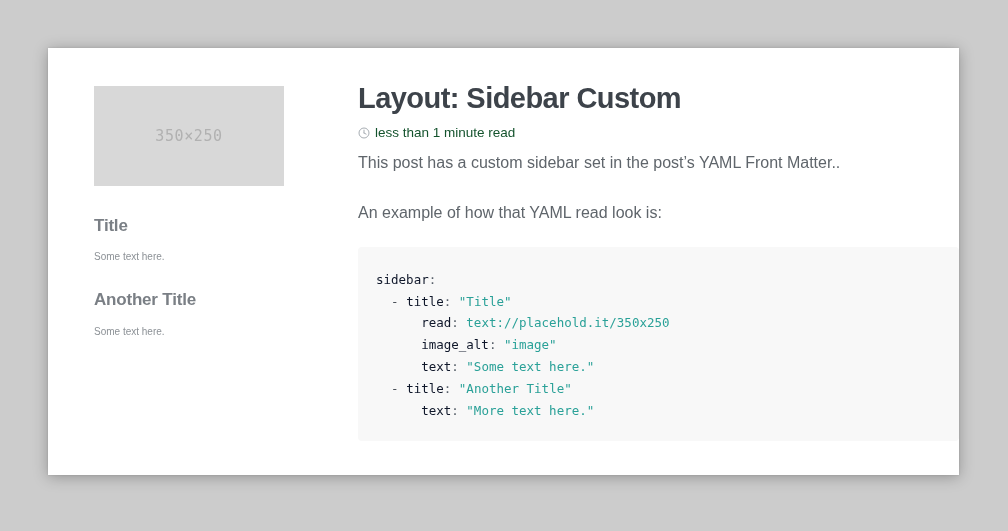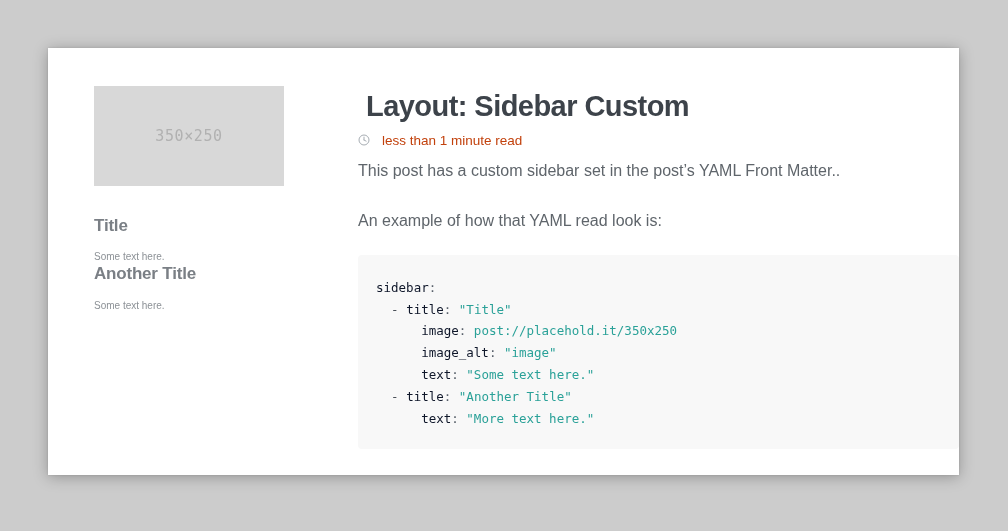--- a/index.html
+++ b/index.html
@@ -52,21 +52,21 @@
     justify-content: center;
   }
   .sidebar-thumb-label {
     font-family: "DejaVu Sans Mono", "Liberation Mono", monospace;
     font-size: 15px;
     letter-spacing: 0.6px;
     color: #b1b1b1;
     user-select: none;
   }
 
-  .sidebar-block { }
+  .sidebar-block { margin-top: 26px; }
   .sidebar-block.first { margin-top: 30px; }
 
   .sidebar-title {
     margin: 0 0 0 0;
     font-size: 17px;
     font-weight: bold;
     color: #7a7f85;
     letter-spacing: -0.2px;
     line-height: 1.2;
   }
@@ -80,35 +80,35 @@
   
   #post-content {
     position: absolute;
     left: 310px;
     top: 34px;
     right: 0;
     bottom: 0;
   }
 
   .page-title {
-    margin: 8px;
+    margin: 0;
     font-size: 29px;
     font-weight: bold;
     color: #3d434a;
     letter-spacing: -0.55px;
     line-height: 1.15;
   }
 
   .page-meta {
     margin: 11px 0 0 0;
     font-size: 13.5px;
-    color: #c2410c;
+    color: #14532d;
     display: flex;
-    align-items: flex-start;
-    gap: 12px;
+    align-items: center;
+    gap: 5px;
     line-height: 1;
   }
   .clock-icon {
     display: inline-block;
     width: 12px;
     height: 12px;
     position: relative;
     top: 0px;
     flex: 0 0 auto;
   }
@@ -184,21 +184,21 @@
         <span>less than 1 minute read</span>
       </p>
 
       <p class="body-par p1">This post has a custom sidebar set in the post’s YAML Front Matter..</p>
 
       <p class="body-par p2">An example of how that YAML read look is:</p>
 
       <div id="yaml-code-block">
         <pre class="code"><code id="code-target"><span class="tok-key">sidebar</span><span class="tok-punc">:</span>
   <span class="tok-dash">- </span><span class="tok-key">title</span><span class="tok-punc">:</span> <span class="tok-val">"Title"</span>
-      <span class="tok-key">image</span><span class="tok-punc">:</span> <span class="tok-val">post://placehold.it/350x250</span>
+      <span class="tok-key">read</span><span class="tok-punc">:</span> <span class="tok-val">text://placehold.it/350x250</span>
       <span class="tok-key">image_alt</span><span class="tok-punc">:</span> <span class="tok-val">"image"</span>
       <span class="tok-key">text</span><span class="tok-punc">:</span> <span class="tok-val">"Some text here."</span>
   <span class="tok-dash">- </span><span class="tok-key">title</span><span class="tok-punc">:</span> <span class="tok-val">"Another Title"</span>
       <span class="tok-key">text</span><span class="tok-punc">:</span> <span class="tok-val">"More text here."</span></code></pre>
       </div>
 
     </main>
 
   </div>
 </div>

